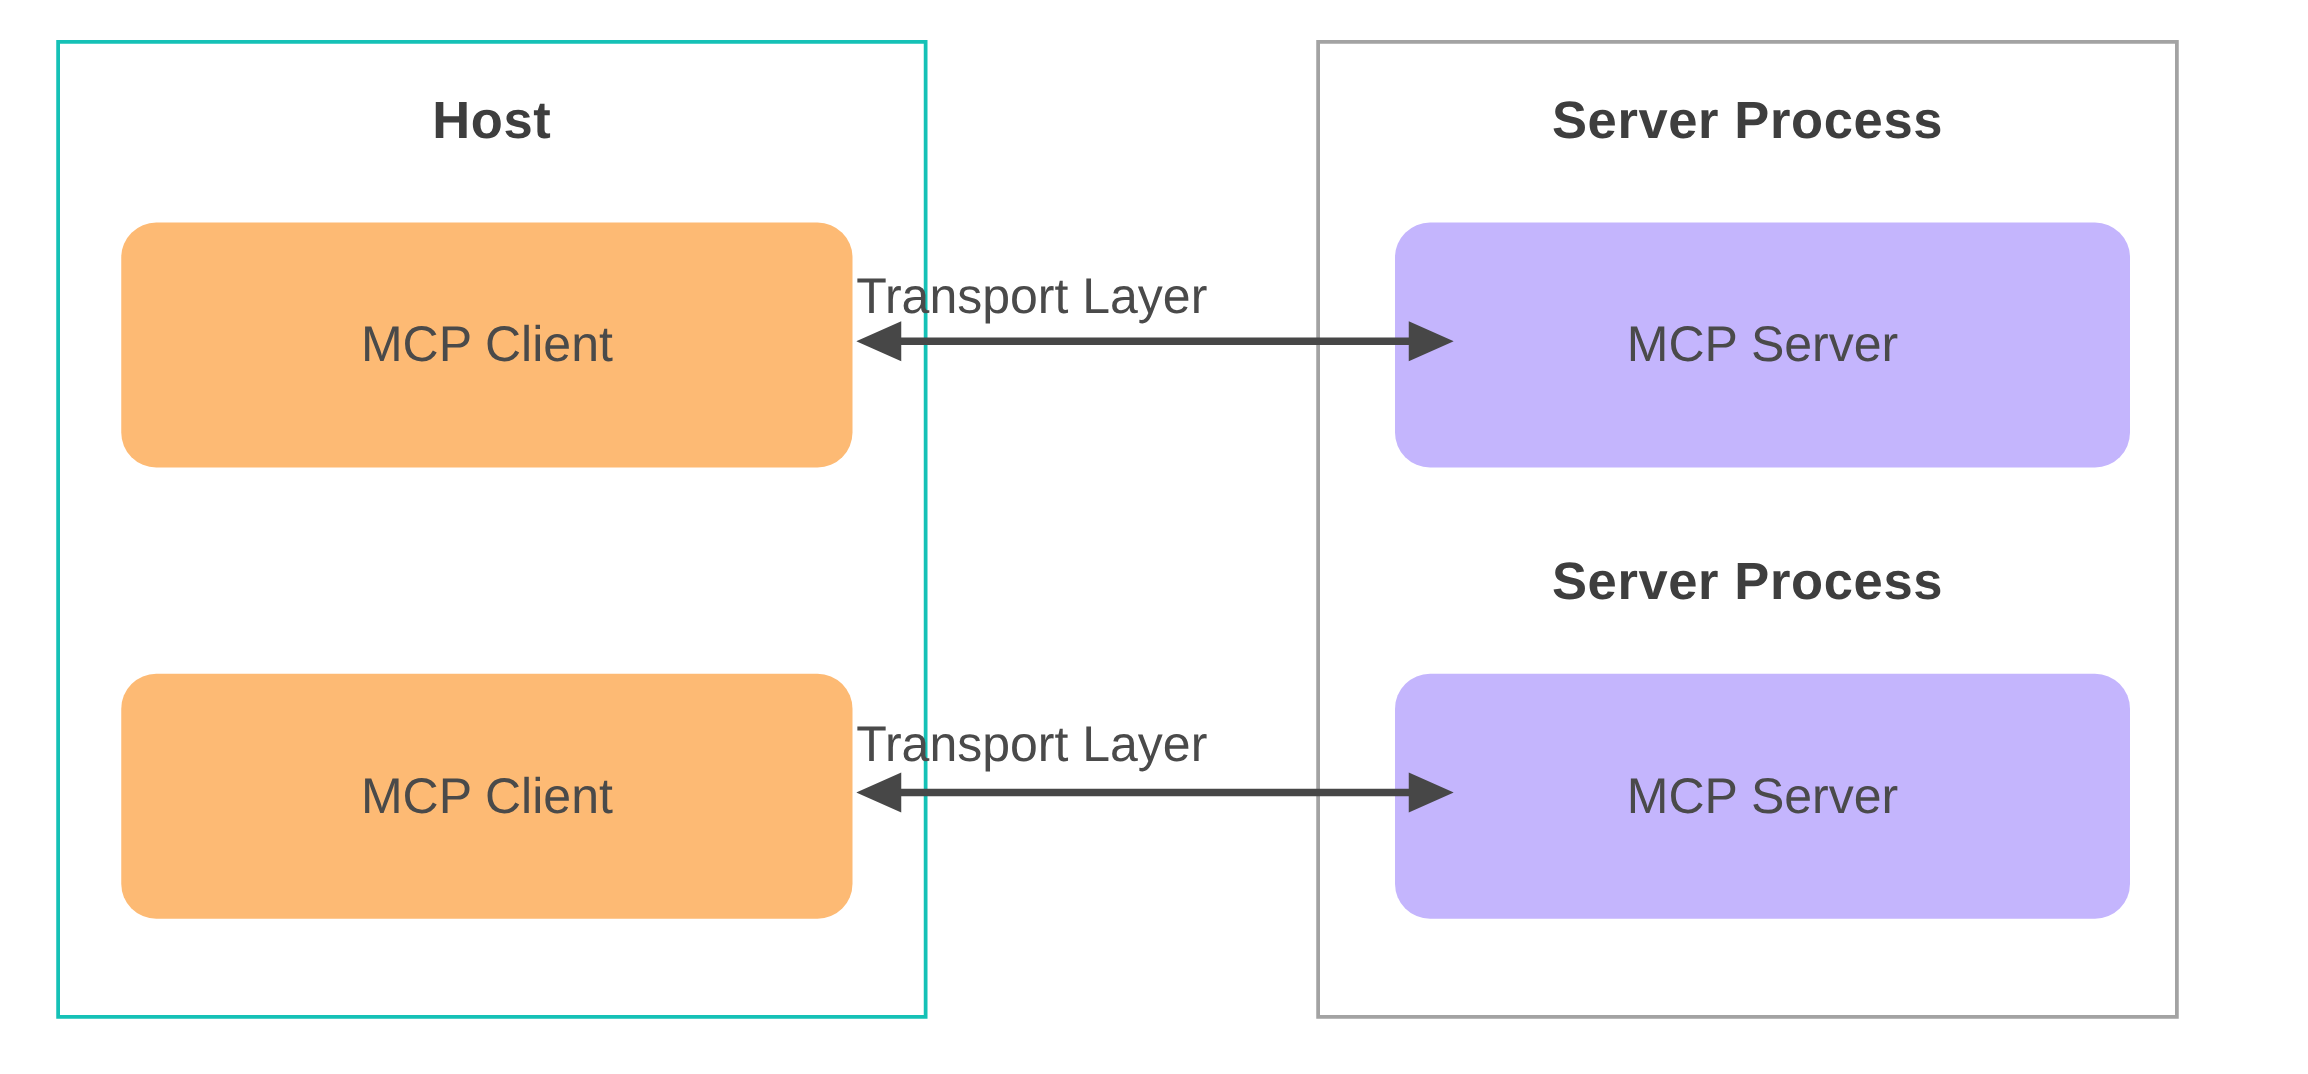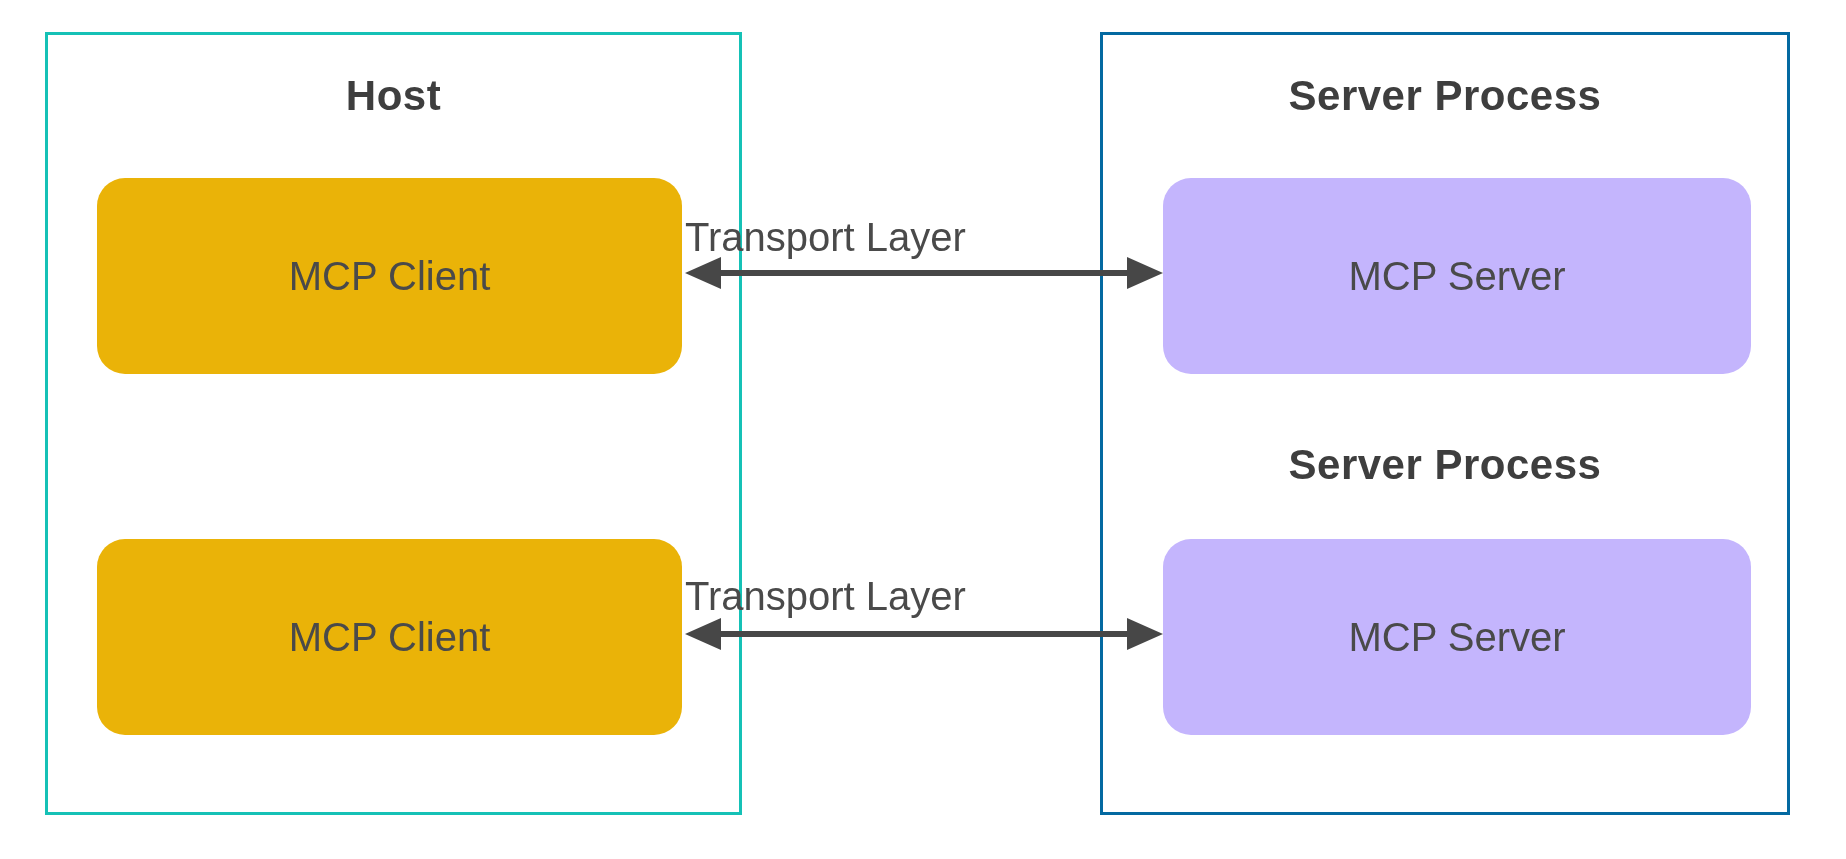--- a/index.html
+++ b/index.html
@@ -21,23 +21,23 @@
     height: 783px;
     box-sizing: border-box;
     background: #ffffff;
   }
   .host-box {
     left: 45px;
     width: 697px;
     border: 3px solid #15C1B6;
   }
   .server-box {
-    left: 1100px;
+    left: 1053px;
     width: 690px;
-    border: 3px solid #0369a1;
+    border: 3px solid #a3a3a3;
   }
   .box-title {
     position: absolute;
     left: 0;
     width: 100%;
     text-align: center;
     font-size: 42px;
     line-height: 54px;
     font-weight: 700;
     color: #3E3E3E;
@@ -51,21 +51,21 @@
     border-radius: 28px;
     display: flex;
     align-items: center;
     justify-content: center;
     font-size: 40px;
     color: #4A4A4A;
   }
   .client-node {
     left: 49px;
     width: 585px;
-    background: #eab308;
+    background: #fdba74;
   }
   .server-node {
     left: 60px;
     width: 588px;
     background: #c4b5fd;
   }
   .row-1 { top: 143px; }
   .row-2 { top: 504px; }
   .transport-label {
     position: absolute;

